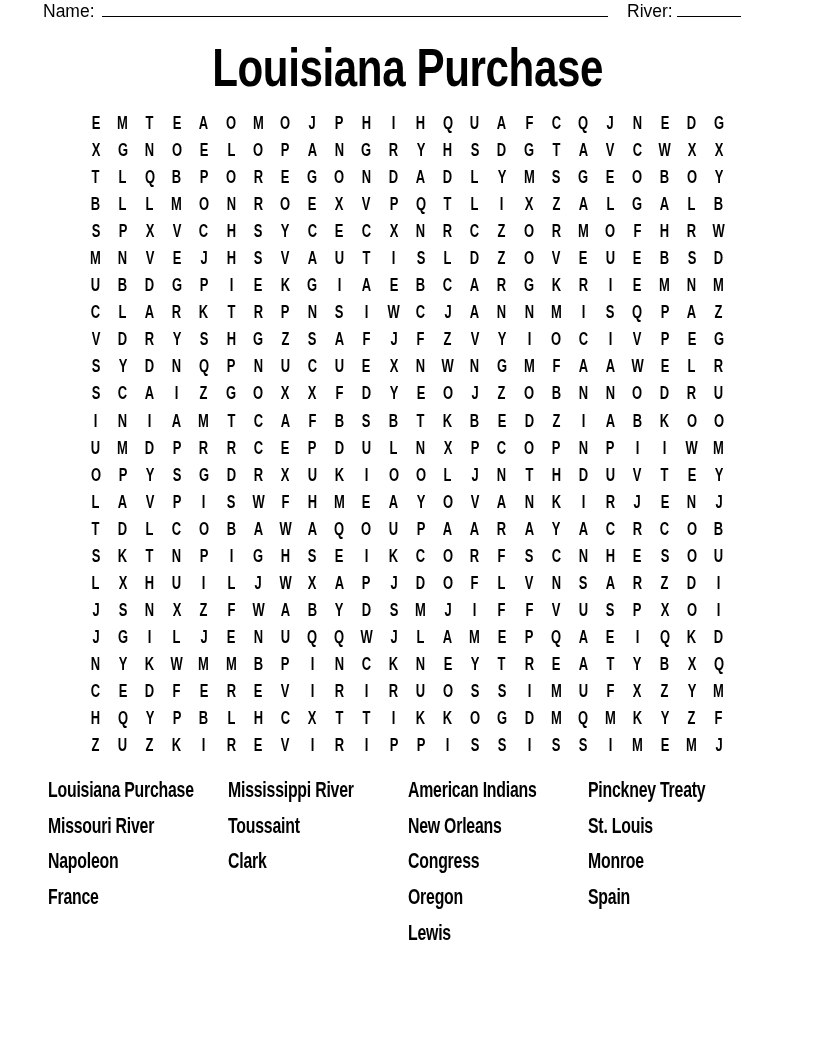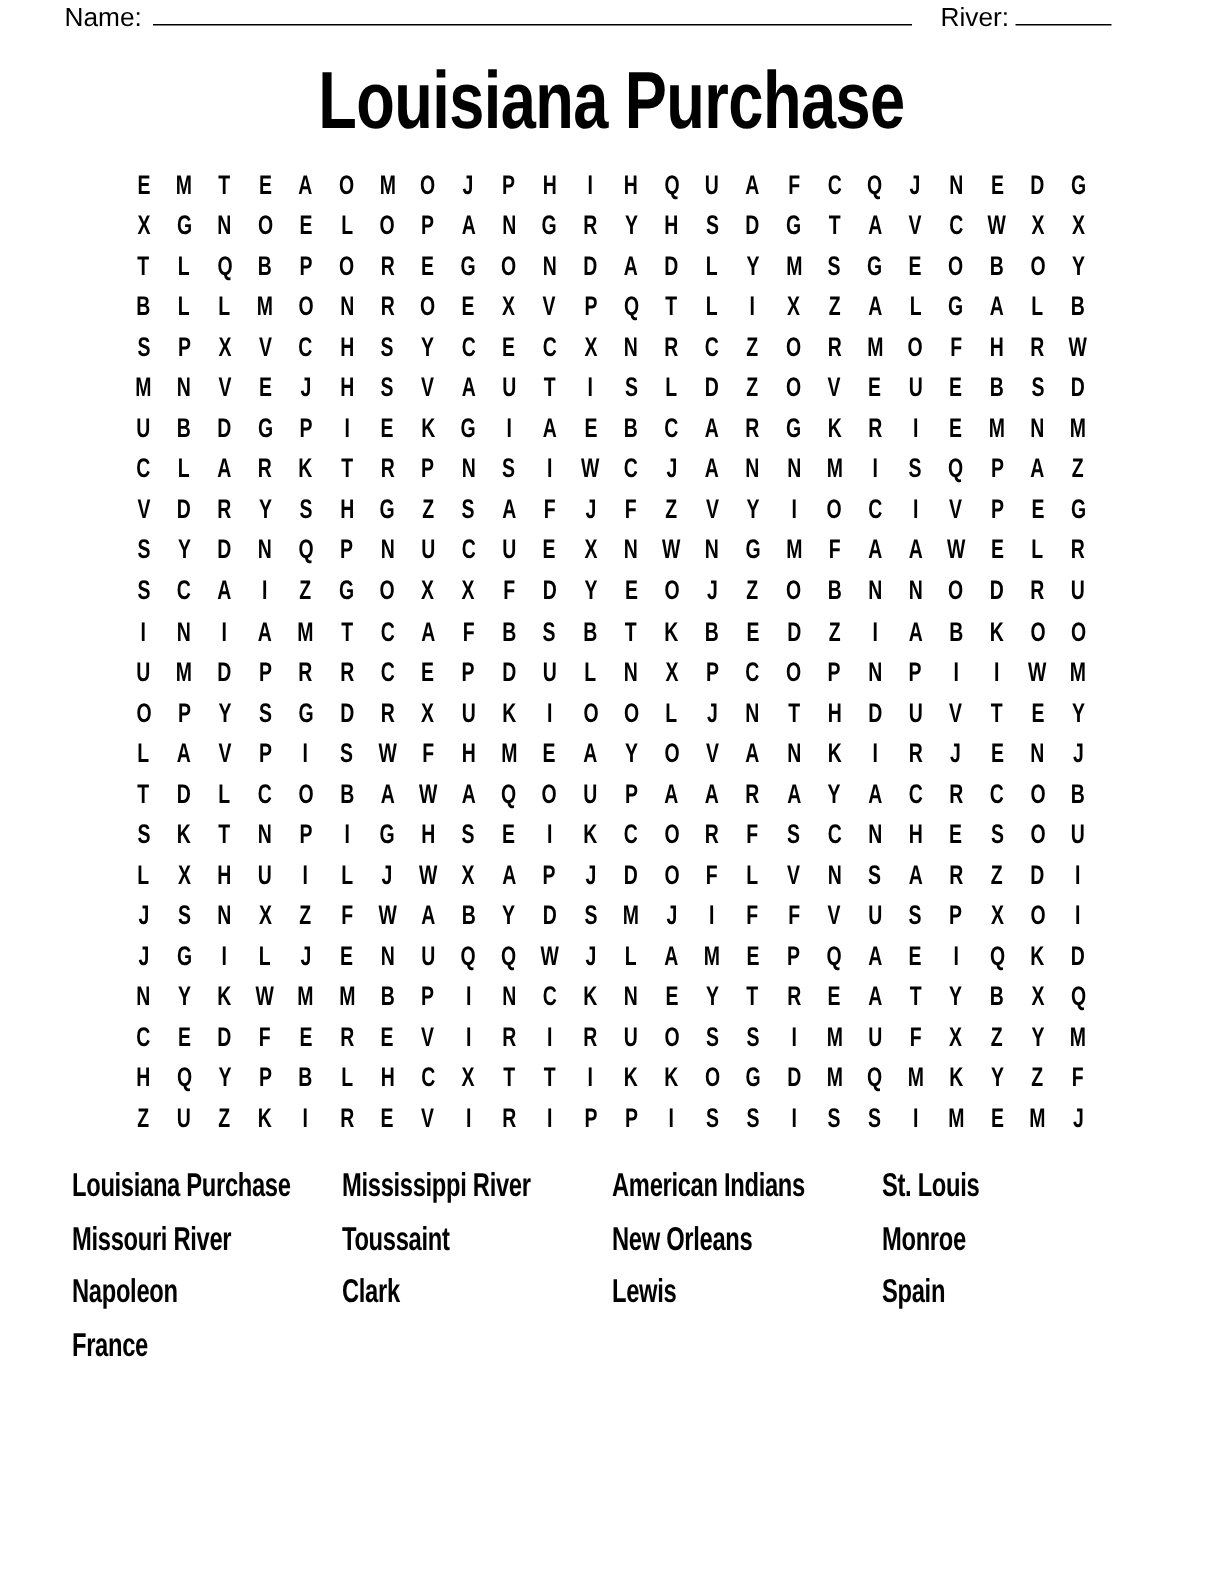--- a/index.html
+++ b/index.html
@@ -1851,22 +1851,25 @@
         <div class="word"><span class="cond">France</span></div>
       </div>
       <div class="word-col">
         <div class="word"><span class="cond">Mississippi River</span></div>
         <div class="word"><span class="cond">Toussaint</span></div>
         <div class="word"><span class="cond">Clark</span></div>
       </div>
       <div class="word-col">
         <div class="word"><span class="cond">American Indians</span></div>
         <div class="word"><span class="cond">New Orleans</span></div>
+        <div class="word"><span class="cond">Congress</span></div>
+        <div class="word"><span class="cond">Oregon</span></div>
         <div class="word"><span class="cond">Lewis</span></div>
       </div>
       <div class="word-col">
+        <div class="word"><span class="cond">Pinckney Treaty</span></div>
         <div class="word"><span class="cond">St. Louis</span></div>
         <div class="word"><span class="cond">Monroe</span></div>
         <div class="word"><span class="cond">Spain</span></div>
       </div>
     </div>
 
 </div>
 
 </body></html>

